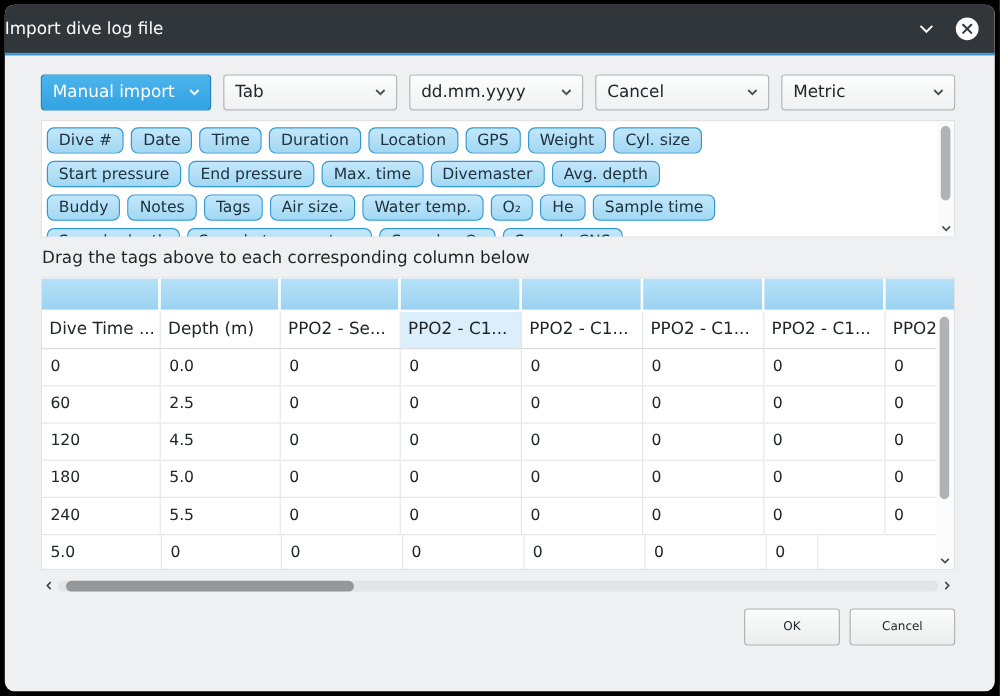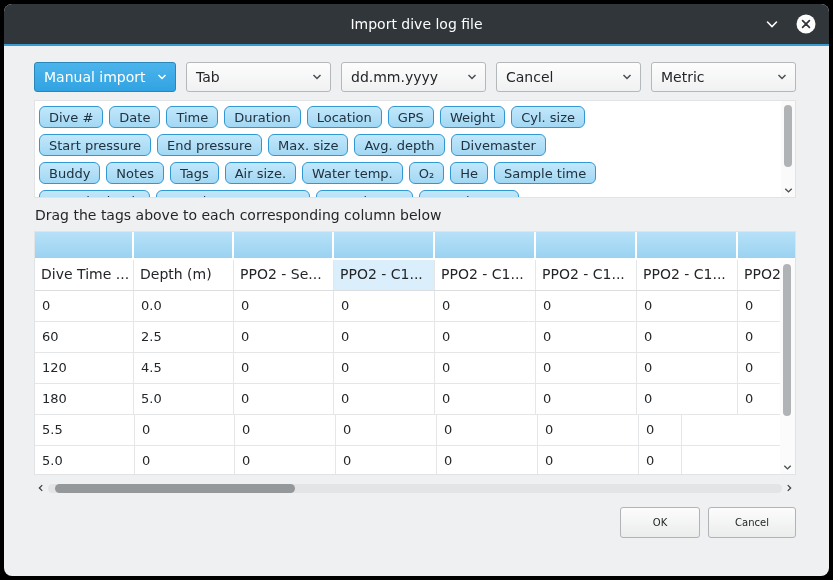--- a/index.html
+++ b/index.html
@@ -3,21 +3,21 @@
 <meta charset="utf-8">
 <style>
   html,body{margin:0;padding:0;width:833px;height:580px;overflow:hidden;background:#000;
     font-family:"DejaVu Sans","Liberation Sans",sans-serif;}
   .frame{position:absolute;inset:0;background:#000;border-radius:12px;}
   .window{position:absolute;left:4px;top:4px;right:4px;bottom:4px;border-radius:8px;
     background:#eff0f1;overflow:hidden;display:flex;flex-direction:column;}
   
   .titlebar{height:40px;background:#31363b;position:relative;display:flex;align-items:center;
     border-bottom:2px solid #3a9bd0;flex:0 0 auto;}
-  .title{position:absolute;left:0;right:0;text-align:center;color:#fcfcfc;font-size:14px;}
+  .title{position:absolute;left:0;right:0;text-align:left;color:#fcfcfc;font-size:14px;}
   .tb-icons{position:absolute;right:12px;top:0;bottom:0;display:flex;align-items:center;gap:12px;}
   .tb-btn{width:22px;height:22px;display:flex;align-items:center;justify-content:center;cursor:pointer;}
   
   .content{flex:1;padding:16px 0 4px 30px;}
   .row-combos{display:flex;gap:10px;width:762px;}
   .combo{height:30px;box-sizing:border-box;border:1px solid #b4b8bb;border-radius:3px;
     background:linear-gradient(#fdfdfd,#f0f1f2);display:flex;align-items:center;
     justify-content:space-between;padding:0 7px 0 9px;font-size:14px;color:#232629;width:145px;}
   .combo.accent{background:linear-gradient(#4cb4ec,#31a3e2);border-color:#2a86b8;color:#fff;}
   .combo .arr{display:flex;align-items:center;color:#4a4e51;}
@@ -141,23 +141,23 @@
               <span class="tag-pill">Time</span>
               <span class="tag-pill">Duration</span>
               <span class="tag-pill">Location</span>
               <span class="tag-pill">GPS</span>
               <span class="tag-pill">Weight</span>
               <span class="tag-pill">Cyl. size</span>
             </div>
             <div class="tag-row">
               <span class="tag-pill">Start pressure</span>
               <span class="tag-pill">End pressure</span>
-              <span class="tag-pill">Max. size</span>
+              <span class="tag-pill">Max. time</span>
+              <span class="tag-pill">Divemaster</span>
               <span class="tag-pill">Avg. depth</span>
-              <span class="tag-pill">Divemaster</span>
             </div>
             <div class="tag-row">
               <span class="tag-pill">Buddy</span>
               <span class="tag-pill">Notes</span>
               <span class="tag-pill">Tags</span>
               <span class="tag-pill">Air size.</span>
               <span class="tag-pill">Water temp.</span>
               <span class="tag-pill">O₂</span>
               <span class="tag-pill">He</span>
               <span class="tag-pill">Sample time</span>
@@ -237,20 +237,21 @@
               <div class="td" style="width: 99px;">180</div>
               <div class="td" style="width: 100px;">5.0</div>
               <div class="td" style="width: 100px;">0</div>
               <div class="td" style="width: 101px;">0</div>
               <div class="td" style="width: 101px;">0</div>
               <div class="td" style="width: 101px;">0</div>
               <div class="td" style="width: 101px;">0</div>
               <div class="td" style="width: 43px;">0</div>
             </div>
             <div class="tr">
+              <div class="td" style="width: 99px;">240</div>
               <div class="td" style="width: 100px;">5.5</div>
               <div class="td" style="width: 100px;">0</div>
               <div class="td" style="width: 101px;">0</div>
               <div class="td" style="width: 101px;">0</div>
               <div class="td" style="width: 101px;">0</div>
               <div class="td" style="width: 101px;">0</div>
               <div class="td" style="width: 43px;">0</div>
             </div>
             <div class="tr">
               <div class="td" style="width: 100px;">5.0</div>

